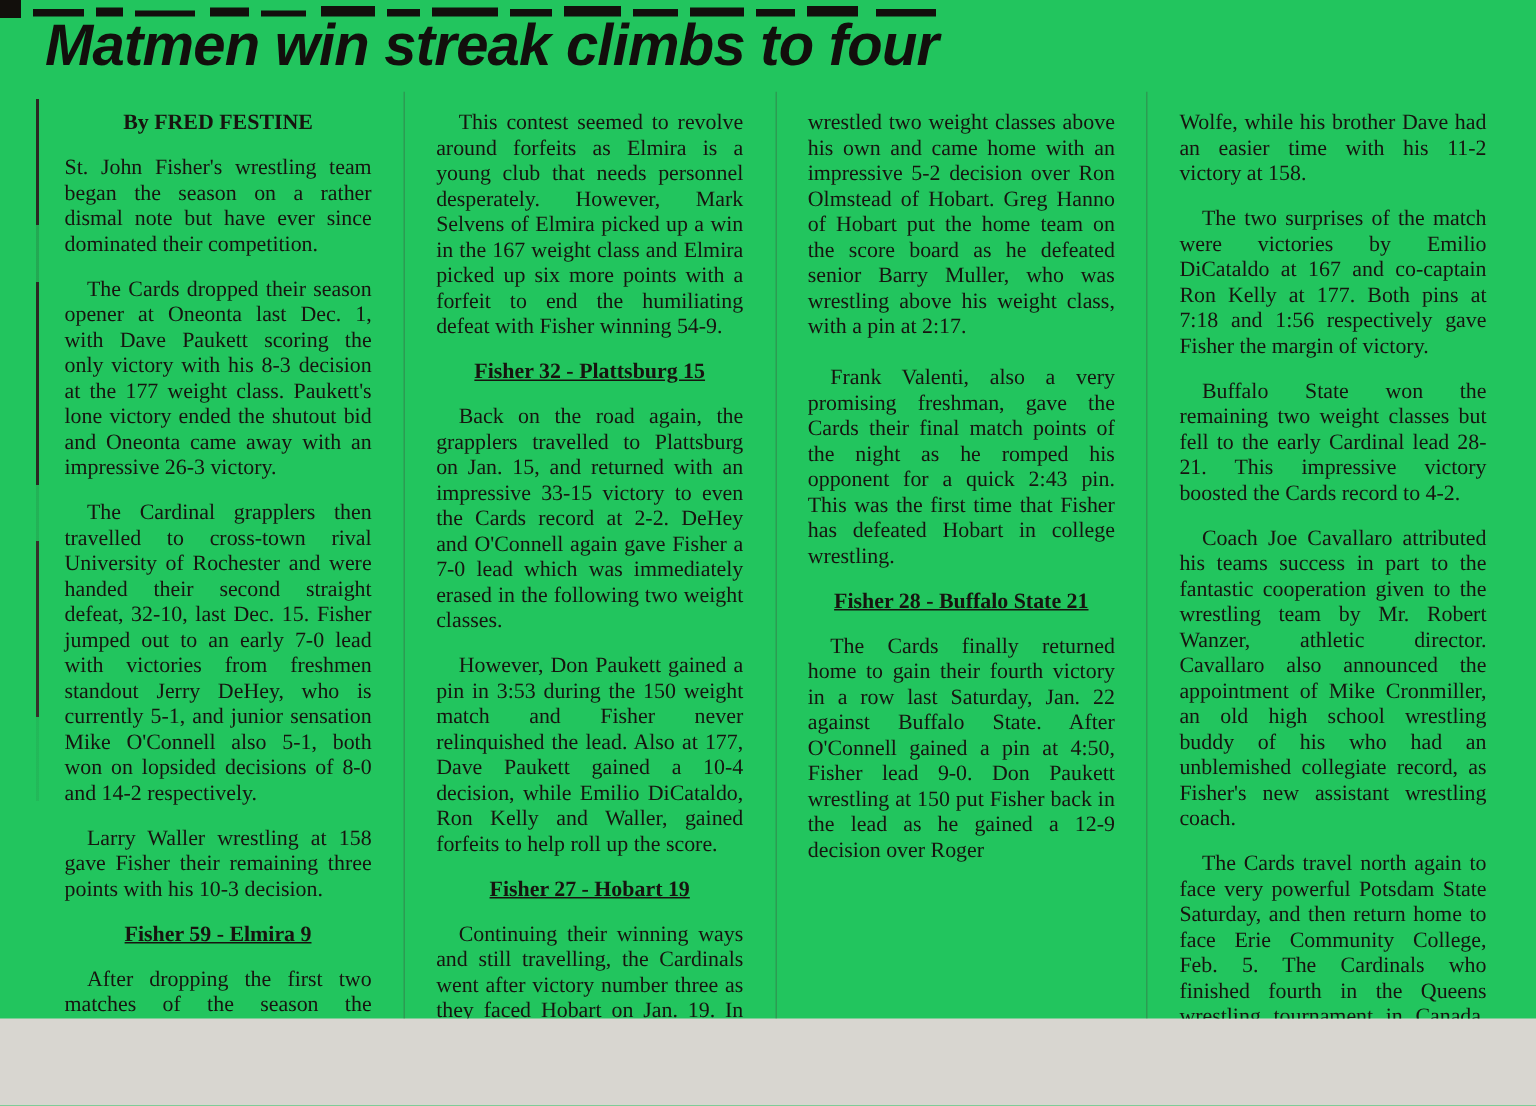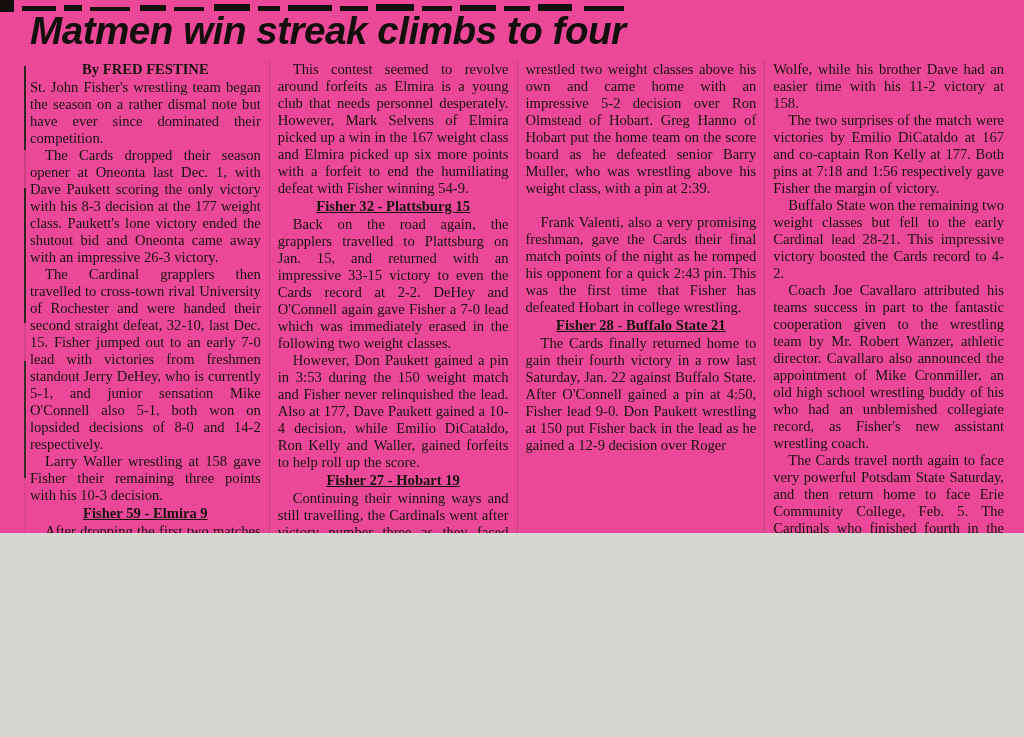--- a/index.html
+++ b/index.html
@@ -1,18 +1,18 @@
 <!DOCTYPE html>
 <html><head>
 <meta charset="utf-8">
 <style>
   html,body{margin:0;padding:0;}
   body{width:1024px;height:737px;overflow:hidden;background:#d8d6d0;}
   .sheet{
-    position:relative;width:1024px;height:533px;background:#ec4899;overflow:hidden;
+    position:relative;width:1024px;height:679px;background:#22c55e;overflow:hidden;
     font-family:"Liberation Serif", serif;color:#17140f;
   }
   
   .cutoff-strip{
     position:absolute;top:0;left:0;width:650px;height:12px;
     background-repeat:no-repeat;
     background-image:
       linear-gradient(#120f0c,#120f0c),linear-gradient(#120f0c,#120f0c),linear-gradient(#120f0c,#120f0c),
       linear-gradient(#120f0c,#120f0c),linear-gradient(#120f0c,#120f0c),linear-gradient(#120f0c,#120f0c),
       linear-gradient(#120f0c,#120f0c),linear-gradient(#120f0c,#120f0c),linear-gradient(#120f0c,#120f0c),
@@ -38,21 +38,21 @@
       #35302a 63% 88%, rgba(43,39,34,.08) 88% 100%);
   }
   .columns{
     position:absolute;top:61px;left:28px;width:984px;height:676px;
     display:flex;overflow:hidden;
   }
   .col{flex:1 1 0;padding:0 8px;overflow:hidden;}
   .col:first-child{padding-left:2px;}
   .col + .col{border-left:1px solid rgba(70,64,55,.30);}
   .col p,.col h2,.col h3{
-    margin:0;font-size:14.6px;line-height:17px;text-align:justify;
+    margin:13px;font-size:14.6px;line-height:17px;text-align:justify;
     font-family:"Liberation Serif", serif;
   }
   .blk-byline{text-align:center !important;font-weight:700;margin-bottom:1px !important;}
   .blk-subhead{text-align:center !important;font-weight:700;margin:1px 0 !important;text-decoration:underline;}
   .blk-p{text-indent:15px;}
   .blk-p-flush{text-indent:0;}
   .blk-p-spaced{text-indent:15px;margin-top:17px !important;}
   .footer{
     position:absolute;left:522px;top:686px;width:490px;
     display:flex;justify-content:space-between;align-items:flex-end;
@@ -83,21 +83,21 @@
     <div class="col">
         <p class="blk-p">This contest seemed to revolve around forfeits as Elmira is a young club that needs personnel desperately. However, Mark Selvens of Elmira picked up a win in the 167 weight class and Elmira picked up six more points with a forfeit to end the humiliating defeat with Fisher winning 54-9.</p>
         <h3 class="blk-subhead">Fisher 32 - Plattsburg 15</h3>
         <p class="blk-p">Back on the road again, the grapplers travelled to Plattsburg on Jan. 15, and returned with an impressive 33-15 victory to even the Cards record at 2-2. DeHey and O'Connell again gave Fisher a 7-0 lead which was immediately erased in the following two weight classes.</p>
         <p class="blk-p">However, Don Paukett gained a pin in 3:53 during the 150 weight match and Fisher never relinquished the lead. Also at 177, Dave Paukett gained a 10-4 decision, while Emilio DiCataldo, Ron Kelly and Waller, gained forfeits to help roll up the score.</p>
         <h3 class="blk-subhead">Fisher 27 - Hobart 19</h3>
         <p class="blk-p">Continuing their winning ways and still travelling, the Cardinals went after victory number three as they faced Hobart on Jan. 19. In this match Fisher increased their one-two punch with an added swing.</p>
         <p class="blk-p">At 118 John Lewis gained a forfeit then O'Connell conquered his fourth victim of the season with a 6-1 decision. Then DeHey</p>
       </div>
     <div class="col">
-        <p class="blk-p-flush">wrestled two weight classes above his own and came home with an impressive 5-2 decision over Ron Olmstead of Hobart. Greg Hanno of Hobart put the home team on the score board as he defeated senior Barry Muller, who was wrestling above his weight class, with a pin at 2:39.</p>
+        <p class="blk-p-flush">wrestled two weight classes above his own and came home with an impressive 5-2 decision over Ron Olmstead of Hobart. Greg Hanno of Hobart put the home team on the score board as he defeated senior Barry Muller, who was wrestling above his weight class, with a pin at 2:17.</p>
         <p class="blk-p-spaced">Frank Valenti, also a very promising freshman, gave the Cards their final match points of the night as he romped his opponent for a quick 2:43 pin. This was the first time that Fisher has defeated Hobart in college wrestling.</p>
         <h3 class="blk-subhead">Fisher 28 - Buffalo State 21</h3>
         <p class="blk-p">The Cards finally returned home to gain their fourth victory in a row last Saturday, Jan. 22 against Buffalo State. After O'Connell gained a pin at 4:50, Fisher lead 9-0. Don Paukett wrestling at 150 put Fisher back in the lead as he gained a 12-9 decision over Roger</p>
       </div>
     <div class="col">
         <p class="blk-p-flush">Wolfe, while his brother Dave had an easier time with his 11-2 victory at 158.</p>
         <p class="blk-p">The two surprises of the match were victories by Emilio DiCataldo at 167 and co-captain Ron Kelly at 177. Both pins at 7:18 and 1:56 respectively gave Fisher the margin of victory.</p>
         <p class="blk-p">Buffalo State won the remaining two weight classes but fell to the early Cardinal lead 28-21. This impressive victory boosted the Cards record to 4-2.</p>
         <p class="blk-p">Coach Joe Cavallaro attributed his teams success in part to the fantastic cooperation given to the wrestling team by Mr. Robert Wanzer, athletic director. Cavallaro also announced the appointment of Mike Cronmiller, an old high school wrestling buddy of his who had an unblemished collegiate record, as Fisher's new assistant wrestling coach.</p>
         <p class="blk-p">The Cards travel north again to face very powerful Potsdam State Saturday, and then return home to face Erie Community College, Feb. 5. The Cardinals who finished fourth in the Queens wrestling tournament in Canada, last Jan. 8, begin to prepare for the triple tourney held in Buffalo Feb. 12.</p>

